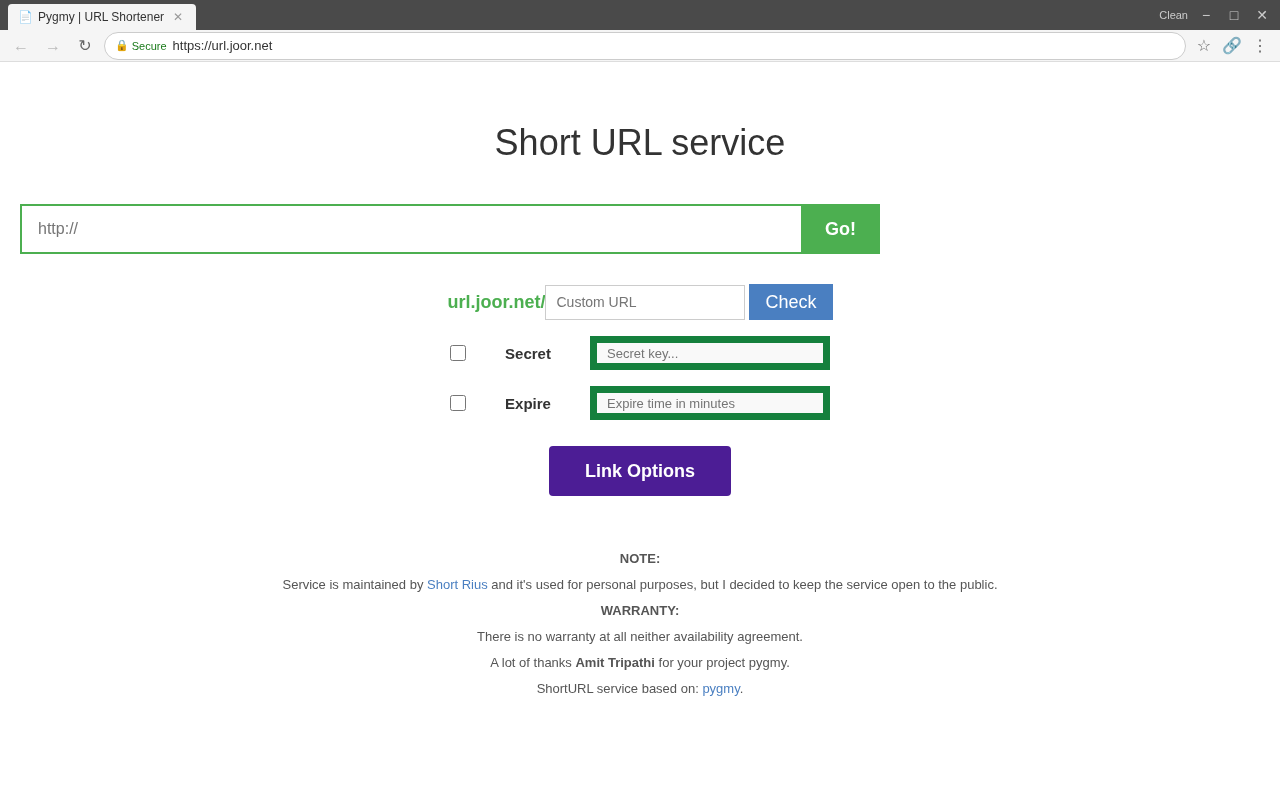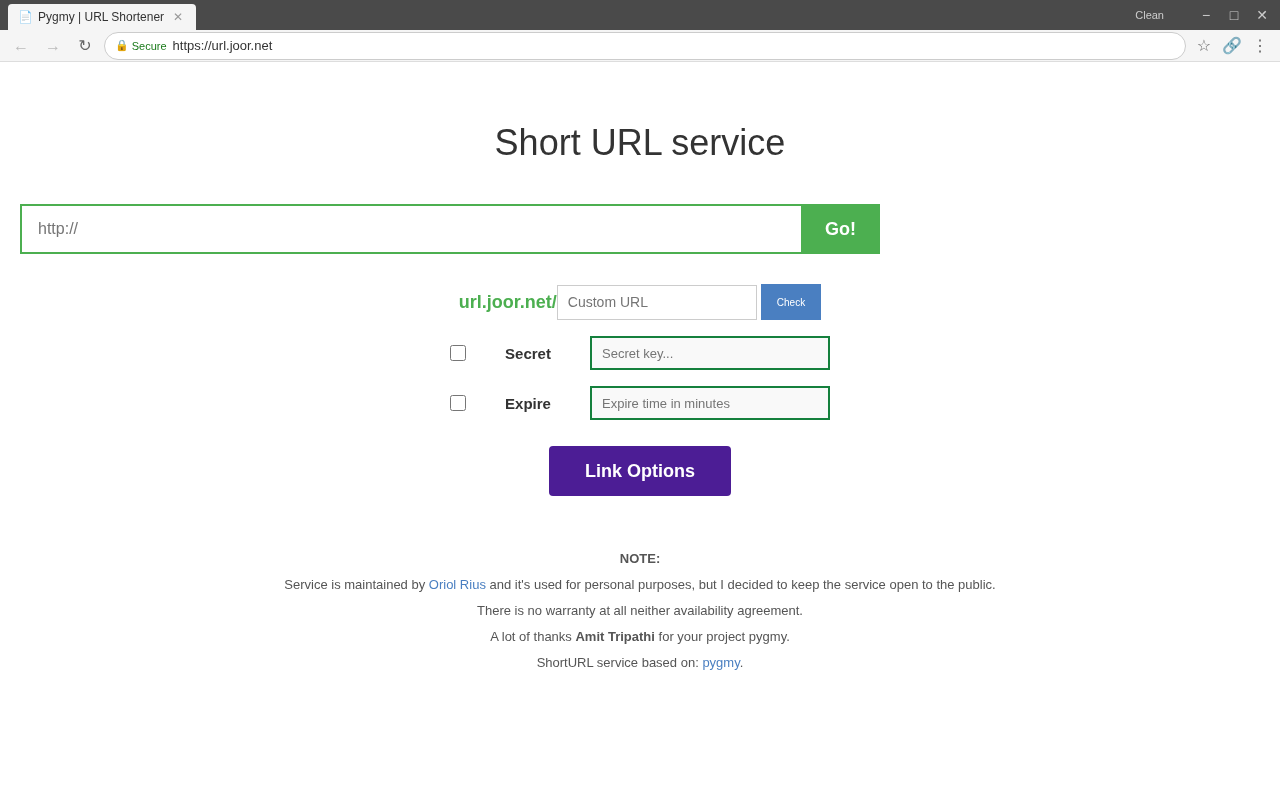--- a/index.html
+++ b/index.html
@@ -145,21 +145,21 @@
       align-items: center;
       justify-content: center;
       font-size: 16px;
       cursor: pointer;
       border-radius: 50%;
     }
 
     .clean-label {
       font-size: 11px;
       color: #ccc;
-      margin-right: 24px;
+      margin-right: 0;
     }
 
     
     .page-content {
       padding: 60px 20px 40px;
       max-width: 1280px;
       margin: 0 auto;
       text-align: center;
     }
 
@@ -232,21 +232,21 @@
       font-size: 14px;
       outline: none;
     }
 
     .check-btn {
       height: 36px;
       padding: 0 16px;
       background: #4a7fc1;
       color: #fff;
       border: none;
-      font-size: 10px;
+      font-size: 18px;
       cursor: pointer;
       margin-left: 4px;
     }
 
     .option-row {
       display: flex;
       align-items: center;
       gap: 27px;
       width: 380px;
     }
@@ -260,21 +260,21 @@
     .option-label {
       font-size: 15px;
       font-weight: bold;
       color: #333;
       width: 70px;
     }
 
     .option-input {
       flex: 1;
       height: 34px;
-      border: 2px solid #15803d;
+      border: 7px solid #15803d;
       padding: 0 10px;
       font-size: 13px;
       color: #aaa;
       background: #f9f9f9;
       outline: none;
     }
 
     .link-options-btn {
       height: 50px;
       padding: 0 36px;
@@ -380,21 +380,24 @@
 
     <button class="link-options-btn">Link Options</button>
 
   </div>
 
   <div class="footer-notes">
     <p>
       <span class="bold">NOTE:</span>
     </p>
     <p>
-      <span>Service is maintained by </span><a href="#">Oriol Rius</a><span> and it's used for personal purposes, but I decided to keep the service open to the public.</span>
+      <span>Service is maintained by </span><a href="#">Short Rius</a><span> and it's used for personal purposes, but I decided to keep the service open to the public.</span>
+    </p>
+    <p>
+      <span class="bold">WARRANTY:</span>
     </p>
     <p>There is no warranty at all neither availability agreement.</p>
     <p>
       <span>A lot of thanks </span><span class="bold">Amit Tripathi</span><span> for your project pygmy.</span>
     </p>
     <p>
       <span>ShortURL service based on: </span><a href="#">pygmy</a><span>.</span>
     </p>
   </div>
 

